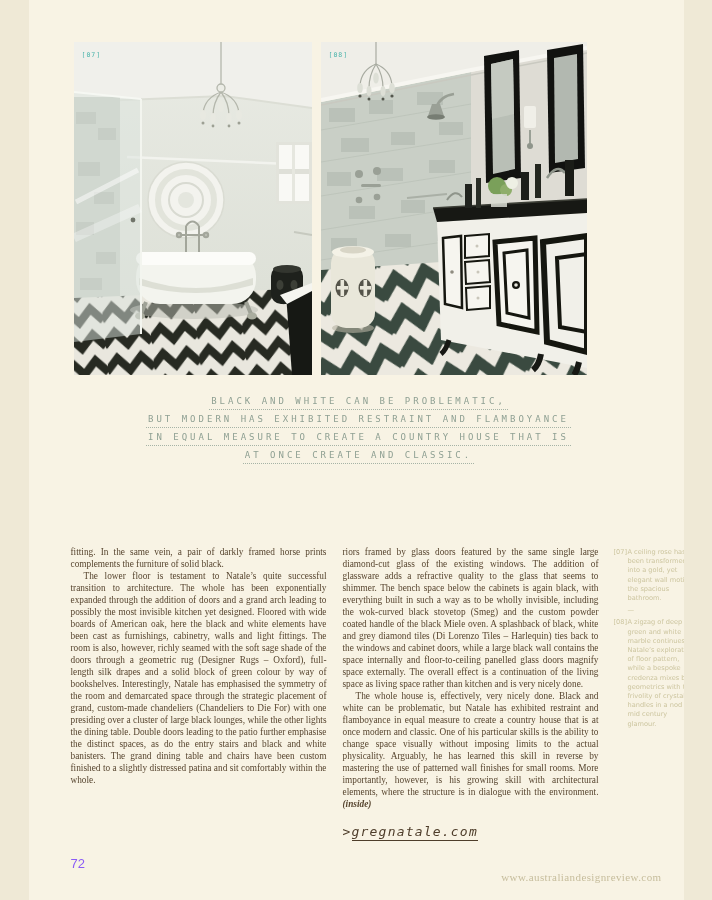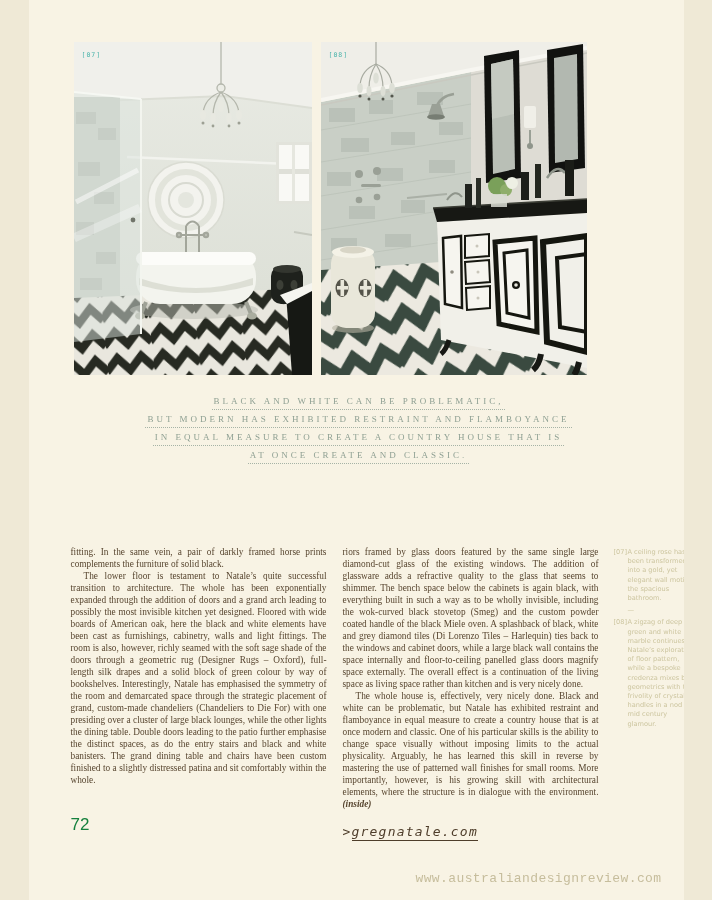--- a/index.html
+++ b/index.html
@@ -21,21 +21,20 @@
     position:absolute; left:40px; top:396px; width:580px;
     text-align:center;
     font-family:"DejaVu Sans Mono", monospace;
     font-size:9px; letter-spacing:3px; color:#8fa093;
   }
   .pq-line { margin-bottom:4.5px; }
   .pq-line span {
     display:inline-block;
     border-bottom:1px dotted #a6b3a6;
     padding:0 2px 2.5px 2px;
-    font-family:Liberation Serif, serif;
   }
   .col {
     position:absolute; top:546px; width:256px;
     font-size:9.3px; line-height:12px; color:#57452f;
     text-align:justify;
   }
   .col-left  { left:42px; }
   .col-right { left:314px; }
   .para { margin:0; }
   .para.indent { text-indent:13px; }
@@ -50,28 +49,28 @@
   .captions {
     position:absolute; left:585px; top:548px; width:84px;
     font-family:"DejaVu Sans", sans-serif;
     font-size:6.6px; line-height:9.2px; color:#ccc59f;
   }
   .cap { display:flex; }
   .cap-num { flex:0 0 14px; }
   .cap-text { flex:1; }
   .cap-sep { margin:3px 0 3px 14px; }
   .footer-page-num {
-    position:absolute; left:42px; top:815px;
+    position:absolute; left:42px; top:856px;
     font-family:"Liberation Sans", sans-serif;
-    font-size:17px; color:#15803d;
+    font-size:13px; color:#8b5cf6;
   }
   .footer-url {
     position:absolute; right:22px; top:871px;
-    font-family:Liberation Mono, monospace;
-    font-size:13px; letter-spacing:.4px; color:#c6bd9c;
+    font-family:Liberation Serif, serif;
+    font-size:11px; letter-spacing:.4px; color:#c6bd9c;
   }
 </style>
 </head>
 <body>
 
 <div class="page">
 
   <div class="photo photo-left">
     <svg class="photo-svg" viewBox="0 0 238 333" preserveAspectRatio="none">
       <defs>

